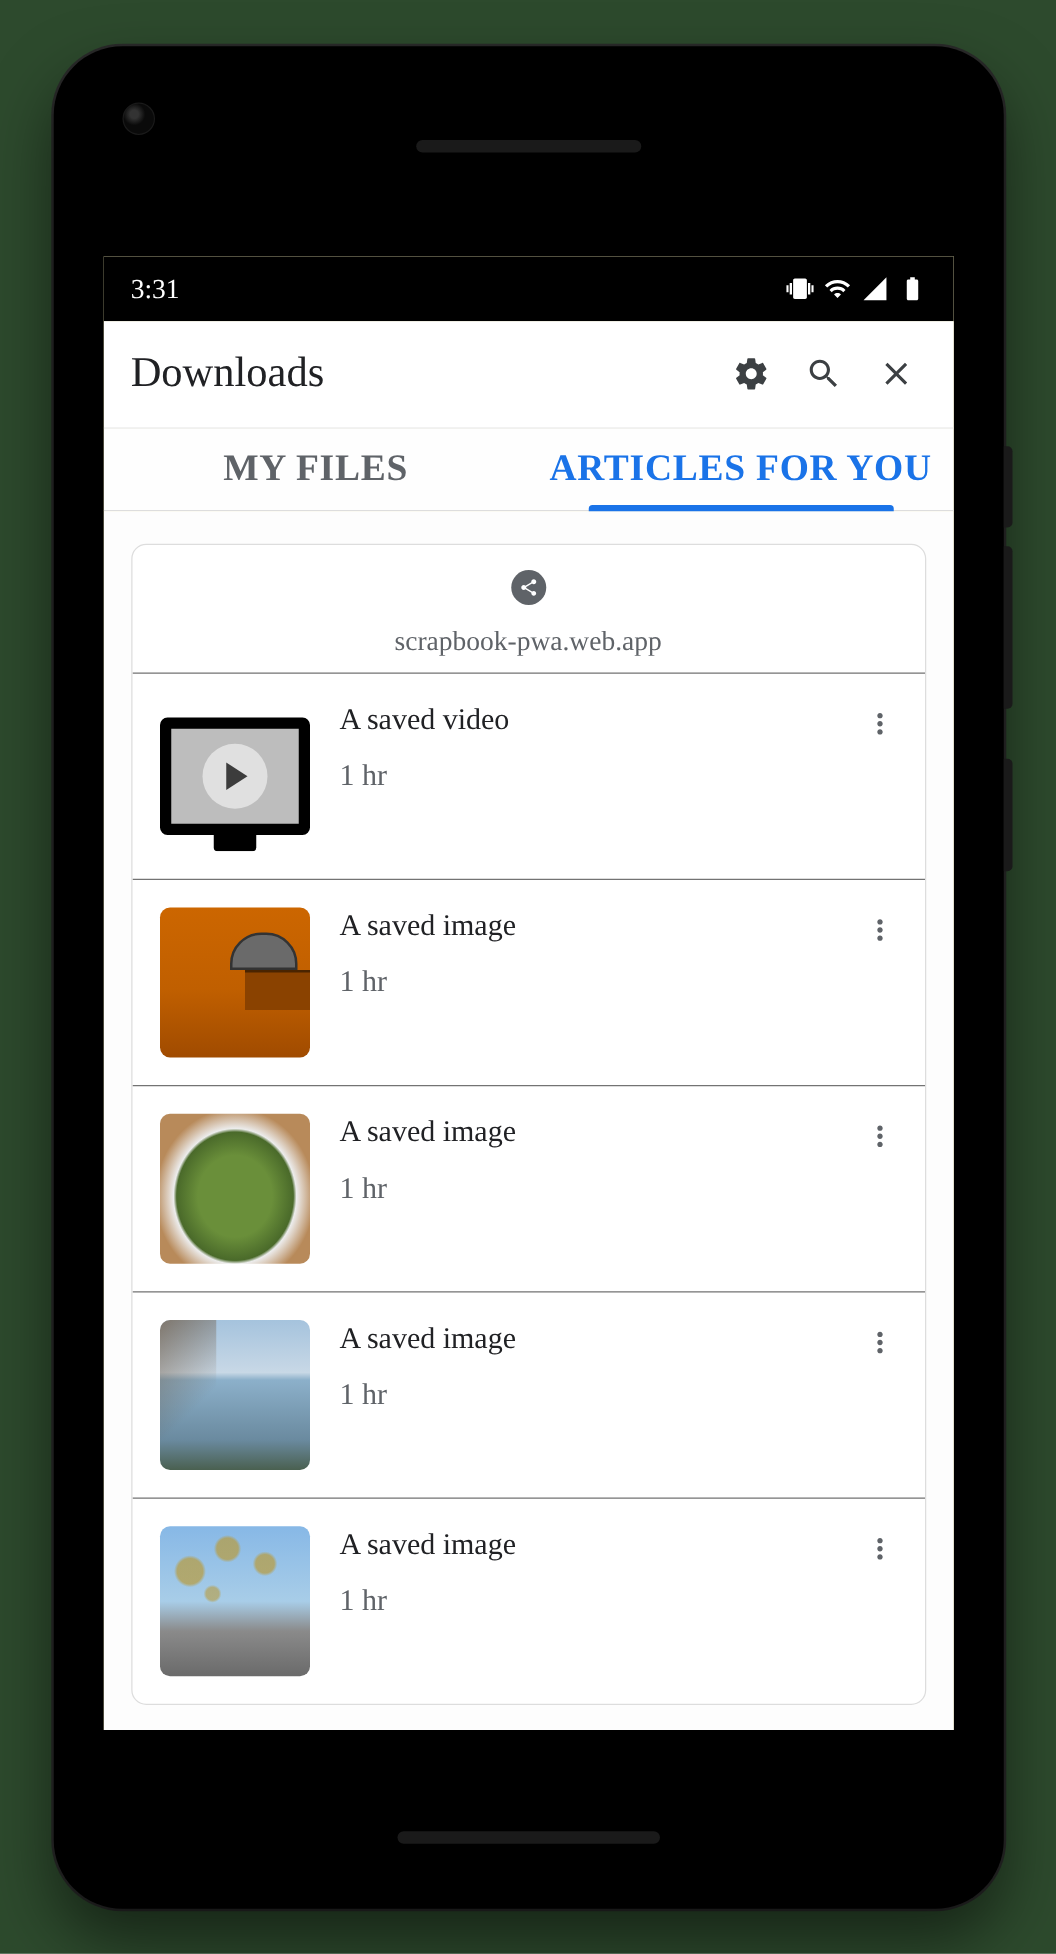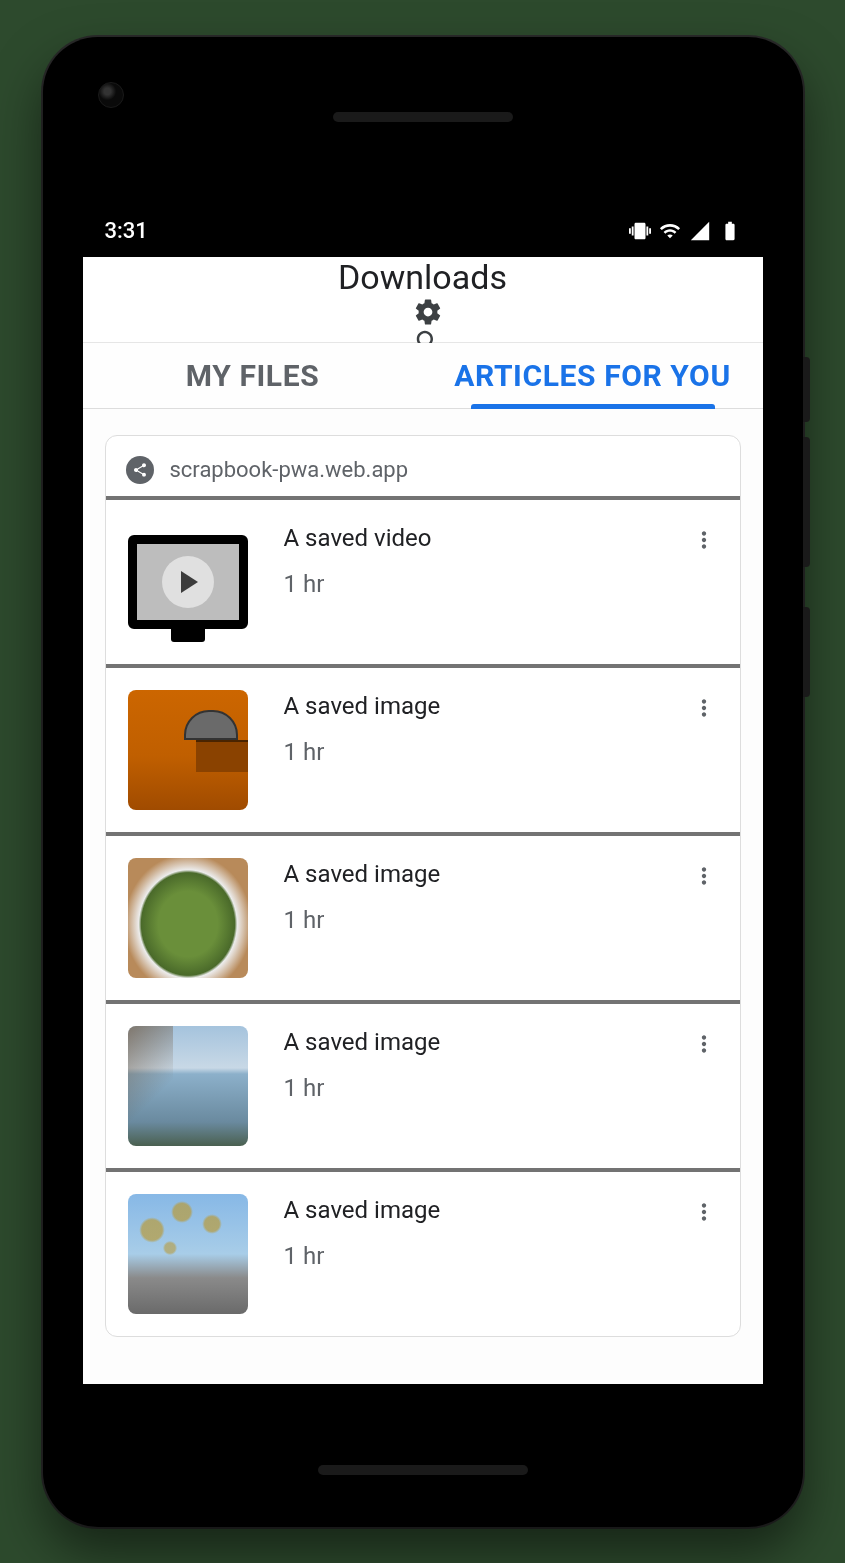--- a/index.html
+++ b/index.html
@@ -65,20 +65,21 @@
     .screen {
       position: absolute;
       top: 150px;
       left: 22px;
       right: 22px;
       bottom: 125px;
       background: #fef9c3;
       display: flex;
       flex-direction: column;
       overflow: hidden;
+      font-family: Liberation Serif, serif;
     }
     .status-bar {
       background: #000;
       height: 52px;
       display: flex;
       align-items: center;
       justify-content: space-between;
       padding: 0 22px;
       color: #fff;
       font-size: 22px;
@@ -87,21 +88,20 @@
     .status-icons { display: flex; align-items: center; gap: 8px; }
     .status-icons svg { width: 22px; height: 22px; fill: #fff; }
 
     .app-bar {
       height: 86px;
       display: flex;
       align-items: center;
       padding: 0 22px;
       border-bottom: 1px solid #e6e6e6;
       background: #fff;
-      flex-direction: column;
     }
     .app-title {
       flex: 1;
       font-size: 34px;
       font-weight: 400;
       color: #202124;
     }
     .app-bar-action {
       width: 48px; height: 48px;
       display: flex; align-items: center; justify-content: center;
@@ -150,35 +150,36 @@
       background: #fff;
       overflow: hidden;
     }
     .card-header {
       display: flex;
       align-items: center;
       gap: 16px;
       padding: 20px 20px 12px 20px;
       color: #5f6368;
       font-size: 22px;
+      flex-direction: column;
     }
     .share-badge {
       width: 28px; height: 28px;
       background: #5f6368;
       border-radius: 50%;
       display: flex; align-items: center; justify-content: center;
     }
     .share-badge svg { width: 16px; height: 16px; fill: #fff; }
 
     .item {
       display: flex;
       align-items: flex-start;
       padding: 22px 18px 22px 22px;
-      gap: 36px;
-      border-top: 4px solid #737373;
+      gap: 24px;
+      border-top: 1px solid #737373;
     }
     .item:first-of-type { border-top: none; padding-top: 16px; }
     .thumb {
       width: 120px; height: 120px;
       border-radius: 8px;
       flex-shrink: 0;
       background: #ccc;
       position: relative;
       overflow: hidden;
     }

